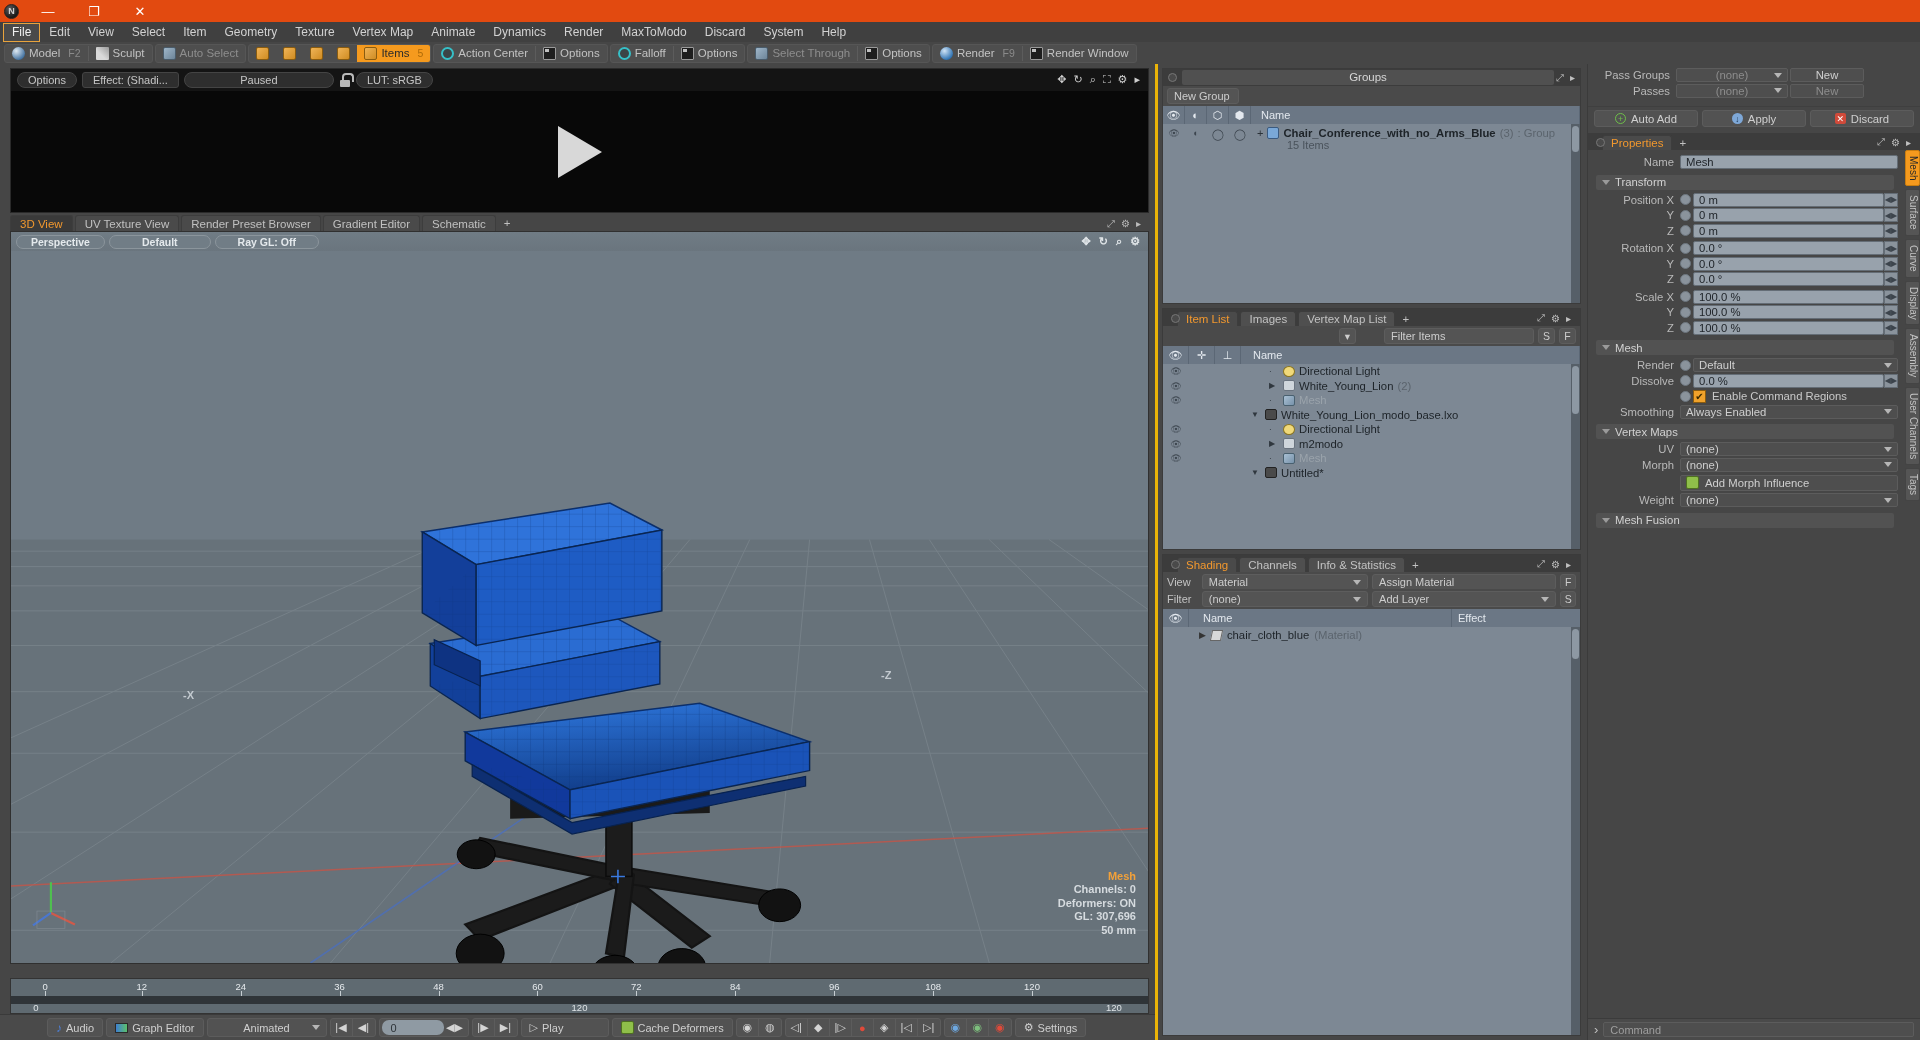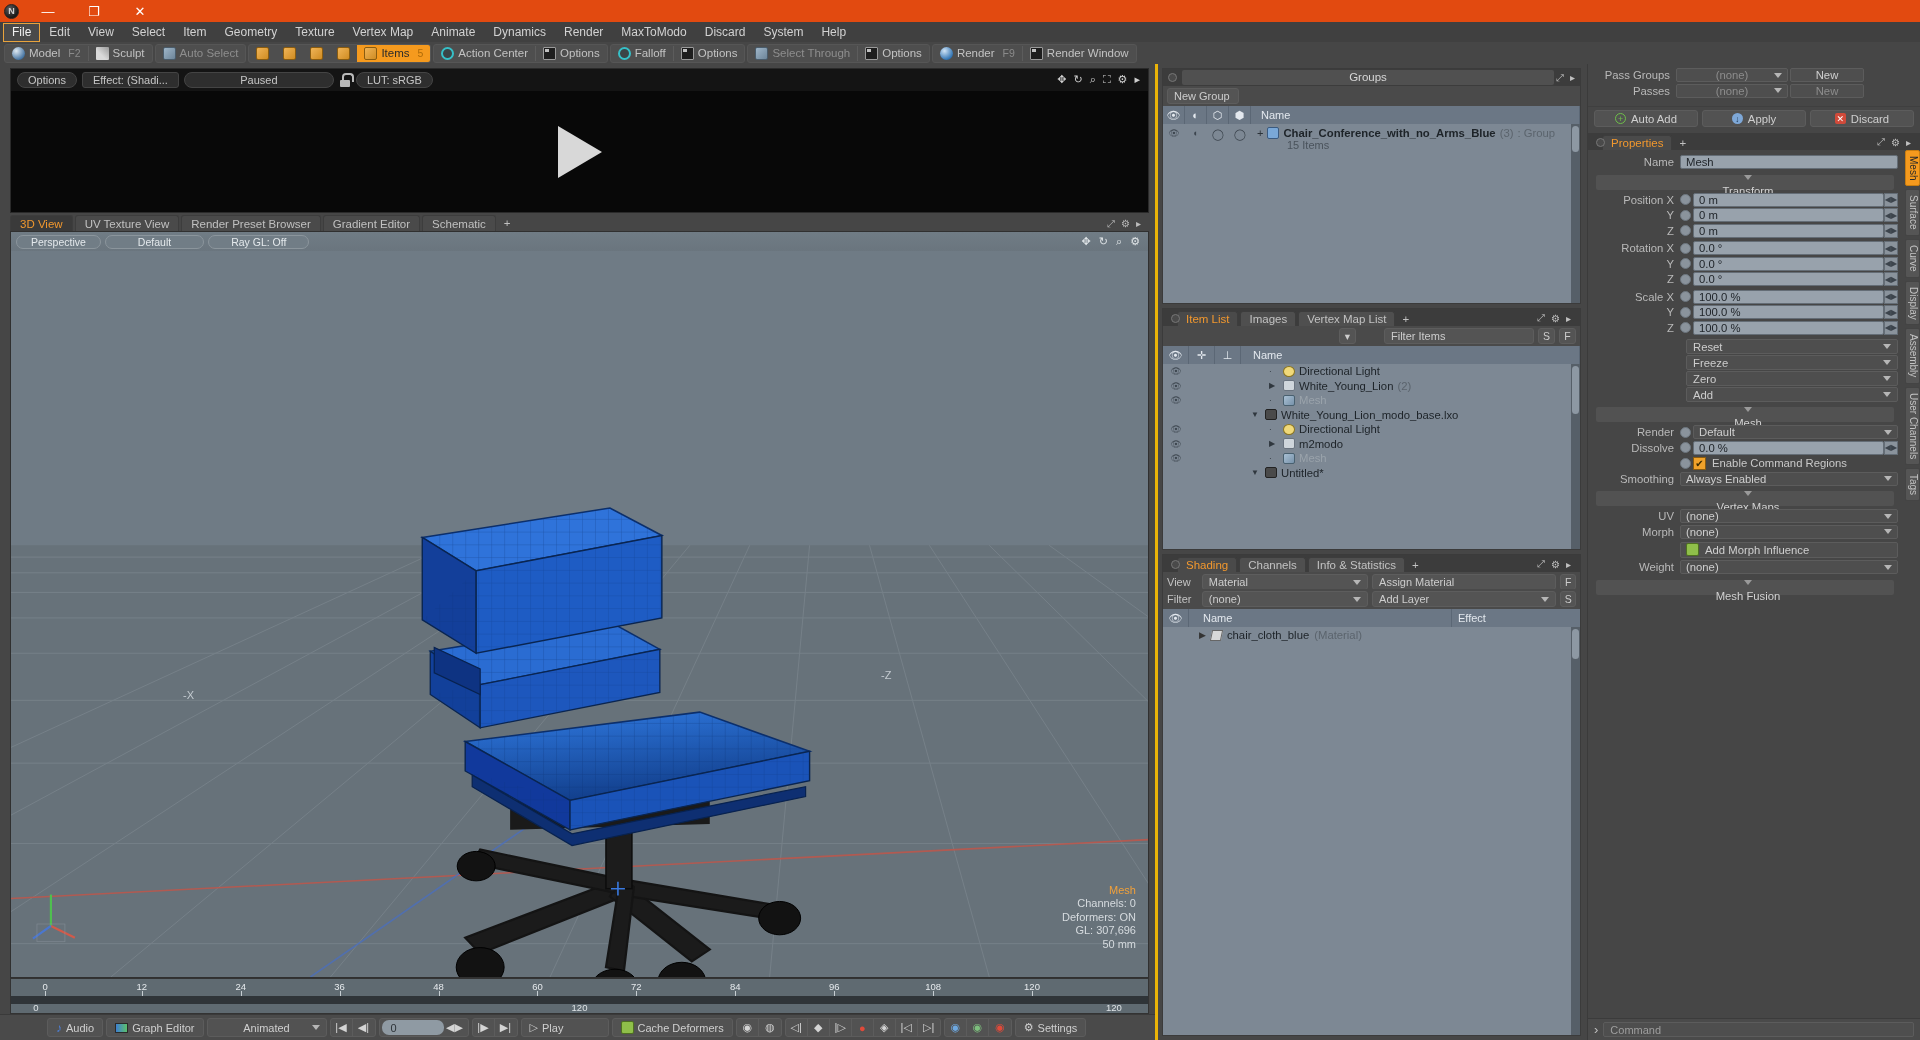--- a/index.html
+++ b/index.html
@@ -74,22 +74,22 @@
 
   
   .tabrow { height:18px; display:flex; align-items:flex-end; padding-left:10px; background:#464646; position:relative; flex:0 0 18px;}
   .tab { height:16px; padding:0 9px; font-size:11.5px; color:#c0c0c0; display:flex; align-items:center;
          border:1px solid #3d3d3d; border-bottom:none; border-radius:3px 3px 0 0; background:#4a4a4a; margin-right:2px;}
   .tab.sel { background:#3a3a3a; color:#f2982e; }
   .tab.plus { border:none; background:transparent; padding:0 6px;}
   .tabrow-icons { position:absolute; right:14px; bottom:1px; display:flex; gap:6px; color:#bbb; font-size:10px;}
 
   
-  .viewport { flex:1; margin:0 6px 0 10px; position:relative; overflow:hidden;
-    background: linear-gradient(#6b7780 0%, #6f7b84 45%, #60696f 46%, #5a6369 100%); border:1px solid #303030;}
+  .viewport { flex:1; margin:0 6px 14px 10px; position:relative; overflow:hidden;
+    background: linear-gradient(#6b7780 0%, #6f7b84 45%, #60696f 46%, #5a6369 100%); border:1px solid #303030;font-weight:bold;}
   .vp-toolbar { height:19px; display:flex; align-items:center; gap:4px; padding:2px 5px; position:relative; z-index:5;
     background:linear-gradient(#707c85,#6a757e);}
   .vpill { height:14px; border-radius:7px; border:1px solid #8b959c; background:#717d86; color:#e4e9ec;
            font-size:10.5px; display:flex;align-items:center;justify-content:center; padding:0 14px;}
   .vp-icons { position:absolute; right:8px; top:3px; display:flex; gap:8px; color:#dfe4e7; font-size:11px;}
   .vp-body { position:absolute; left:0; right:0; top:19px; bottom:0; }
   .vp-hud { position:absolute; right:12px; bottom:26px; text-align:right; font-size:11px; color:#d6dbdf; line-height:13.5px;}
   .vp-hud .ttl { color:#f2a13a; }
   .vp-svg { position:absolute; inset:0; width:100%; height:100%;}
 
@@ -145,21 +145,21 @@
   
   .prow { display:flex; align-items:center; height:14.5px; margin-bottom:1px; }
   .plabel { width:88px; text-align:right; padding-right:6px; font-size:11.3px; color:#b9b9b9; flex:0 0 88px;}
   .pval { flex:1; height:14px; background:#98a2ac; border:1px solid #646d76; border-radius:2px; color:#21262b;
           display:flex; align-items:center; padding:0 5px; font-size:11.3px; position:relative;}
   .pval.dark { background:#4e4e4e; color:#cfcfcf; border-color:#5c5c5c;}
   .knob { width:11px;height:11px;border-radius:50%;border:1px solid #6d767f; background:#8a939c; flex:0 0 11px; margin-right:2px;}
   .minis { width:14px;height:14px; background:#8a939c; border:1px solid #646d76; display:flex;align-items:center;justify-content:center;
            font-size:8px; color:#3c444c; flex:0 0 14px;}
   .sect { height:15px; background:#525252; display:flex; align-items:center; gap:5px; padding-left:6px; margin:5px 4px 3px 4px;
-          font-size:11.3px; color:#d2d2d2; border-radius:2px;flex-direction:column;}
+          font-size:11.3px; color:#d2d2d2; border-radius:2px;}
   .tri { width:0;height:0;border-left:4px solid transparent;border-right:4px solid transparent;border-top:5px solid #9a9a9a;}
   .ddrow { height:15px; background:#4e4e4e; border:1px solid #5c5c5c; border-radius:2px; display:flex; align-items:center;
            padding:0 6px; font-size:11.3px; color:#cdcdcd; margin-bottom:1px;}
   .sidetabs { position:absolute; right:0; top:0; width:16px; display:flex; flex-direction:column; gap:3px; align-items:center;}
   .stab { width:15px; background:#555; border:1px solid #444; border-radius:2px; color:#c3c3c3; font-size:10px;
           writing-mode:vertical-rl; text-align:center; padding:5px 0;}
   .stab.sel { background:#f59a1e; color:#2b2b2b; border-color:#c97d10;}
   .checkbox { width:13px;height:13px;background:#f0a22b;border:1px solid #8a5c10; display:flex;align-items:center;justify-content:center;
               color:#3a2a00; font-size:10px; flex:0 0 13px;}
   .cmdbar { height:22px; background:#4a4a4a; display:flex; align-items:center; gap:5px; padding:0 6px; flex:0 0 22px; border-top:1px solid #3b3b3b;}
@@ -889,38 +889,20 @@
           <div class="pval">100.0 %</div>
           <span class="minis">◀▶</span>
         </div>
         <div class="prow">
           <div class="plabel">Z</div>
           <span class="knob"></span>
           <div class="pval">100.0 %</div>
           <span class="minis">◀▶</span>
         </div>
 
-        <div style="padding-left:94px;margin-top:4px">
-          <div class="ddrow">
-            <span>Reset</span>
-              <span class="dd-arrow"></span>
-          </div>
-          <div class="ddrow">
-            <span>Freeze</span>
-              <span class="dd-arrow"></span>
-          </div>
-          <div class="ddrow">
-            <span>Zero</span>
-              <span class="dd-arrow"></span>
-          </div>
-          <div class="ddrow">
-            <span>Add</span>
-              <span class="dd-arrow"></span>
-          </div>
-        </div>
 
         <div class="sect">
           <span class="tri"></span>
           <span>Mesh</span>
         </div>
 
         <div class="prow">
           <div class="plabel">Render</div>
           <span class="knob"></span>
           <div class="pval dark">

